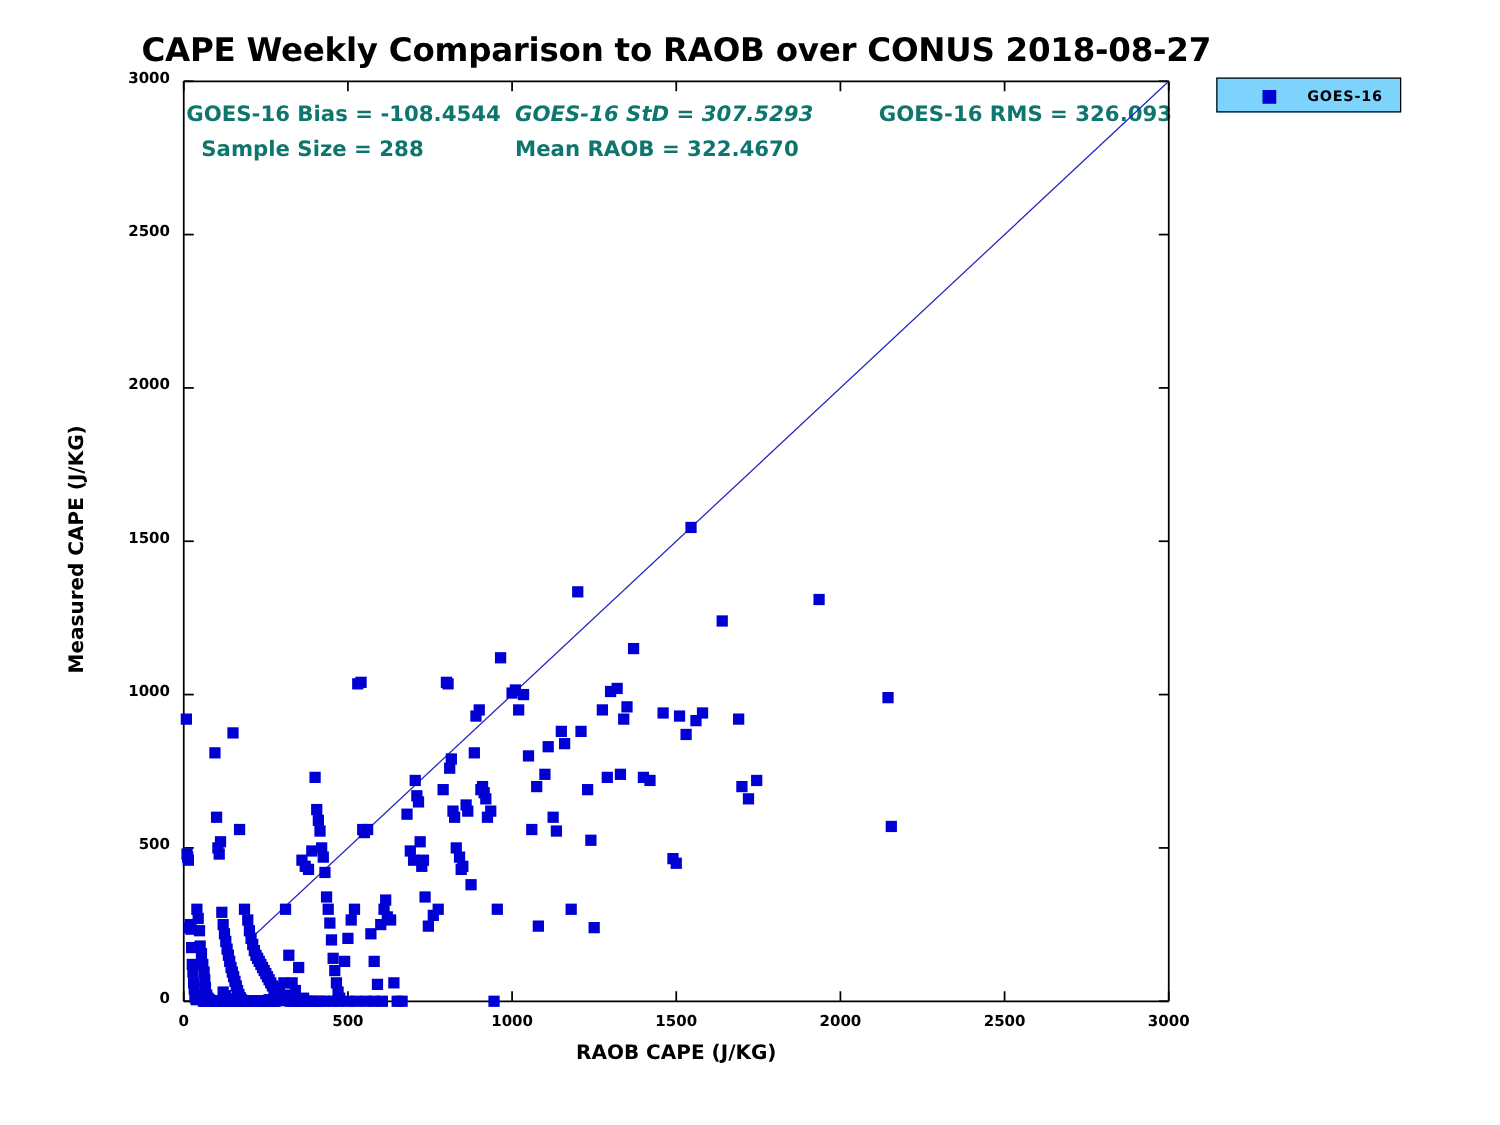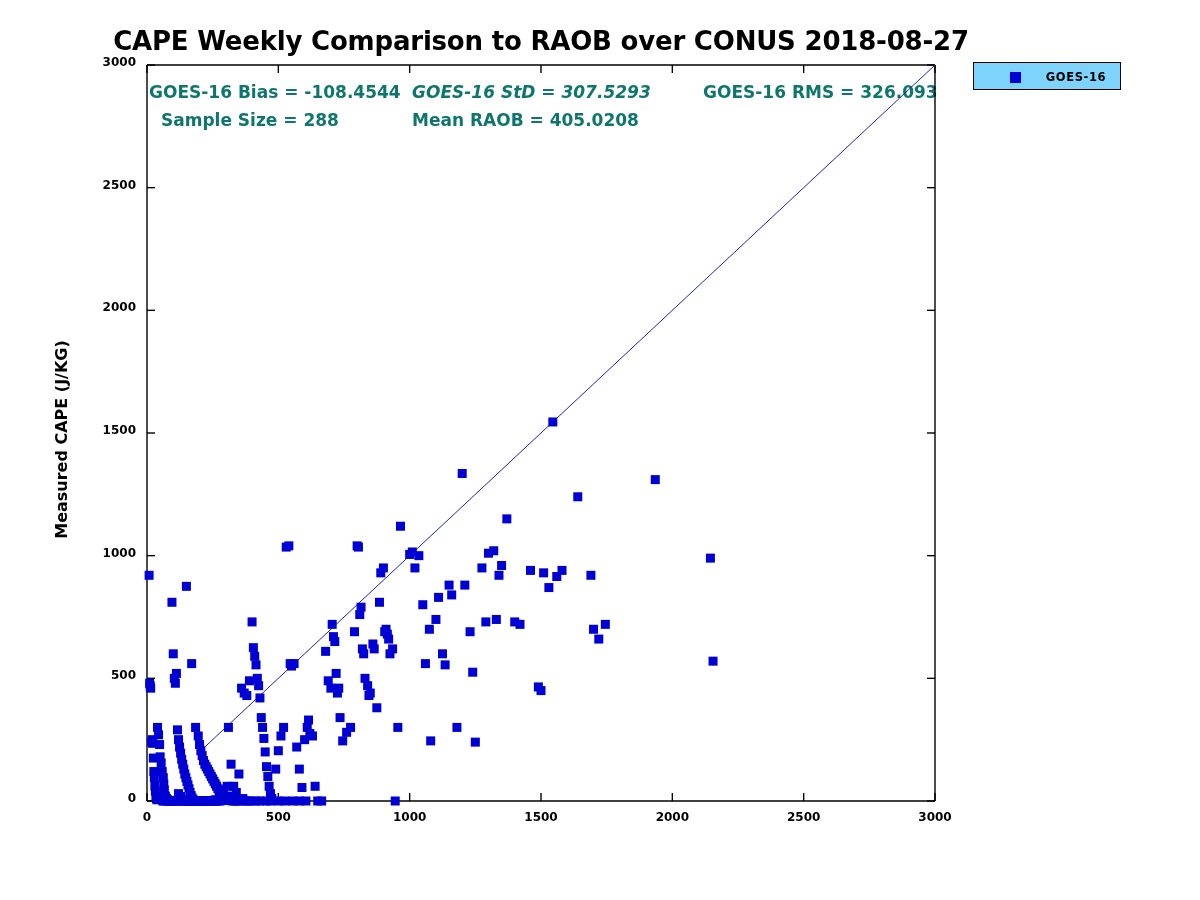--- a/index.html
+++ b/index.html
@@ -115,21 +115,21 @@
 <body>
 
 <div id="figure">
 
   <div class="chart-title">CAPE Weekly Comparison to RAOB over CONUS 2018-08-27</div>
 
   <div class="stat-text" id="stat-bias" style="left:133px; top:82px;">GOES-16 Bias = -108.4544</div>
   <div class="stat-text" id="stat-std" style="left:396px; top:82px;font-style:italic;">GOES-16 StD = 307.5293</div>
   <div class="stat-text" id="stat-rms" style="left:657px; top:82px;margin-left:30px;">GOES-16 RMS = 326.093</div>
   <div class="stat-text" id="stat-n" style="left:133px; top:110px;margin-left:12px;">Sample Size = 288</div>
-  <div class="stat-text" id="stat-mean" style="left:396px; top:110px;">Mean RAOB = 405.0208</div>
+  <div class="stat-text" id="stat-mean" style="left:396px; top:110px;">Mean RAOB = 322.4670</div>
 
   <svg id="plot-svg" width="1200" height="900" style="position:absolute;left:0;top:0;">
     <g id="axes-frame">
         <line x1="131" y1="65" x2="131" y2="801" stroke="#000000" stroke-width="1.4"></line>
         <line x1="131" y1="801" x2="919" y2="801" stroke="#000000" stroke-width="1.4"></line>
         <line x1="919" y1="65" x2="919" y2="801" stroke="#000000" stroke-width="1.4"></line>
         <line x1="131" y1="65" x2="919" y2="65" stroke="#000000" stroke-width="1.4"></line>
       </g>
     <g id="tick-marks">
         <line x1="131" y1="801" x2="131" y2="793" stroke="#000000" stroke-width="1.4"></line>
@@ -441,20 +441,21 @@
         <rect x="570.4066666666668" y="570.7933333333333" width="9" height="9" fill="#0000d4"></rect>
         <rect x="573.0333333333333" y="624.7666666666667" width="9" height="9" fill="#0000d4"></rect>
         <rect x="578.2866666666666" y="634.58" width="9" height="9" fill="#0000d4"></rect>
         <rect x="584.8533333333334" y="619.86" width="9" height="9" fill="#0000d4"></rect>
         <rect x="634.76" y="475.11333333333334" width="9" height="9" fill="#0000d4"></rect>
         <rect x="689.92" y="553.62" width="9" height="9" fill="#0000d4"></rect>
         <rect x="692.5466666666667" y="656.66" width="9" height="9" fill="#0000d4"></rect>
       </g>
   </svg>
 
+  <div class="axis-label" id="xlabel">RAOB CAPE (J/KG)</div>
   <div class="axis-label" id="ylabel">Measured CAPE (J/KG)</div>
 
   <div id="xtick-labels">
       <div class="tick-label x" style="left: 91px; top: 810px;">0</div>
       <div class="tick-label x" style="left: 222.333px; top: 810px;">500</div>
       <div class="tick-label x" style="left: 353.667px; top: 810px;">1000</div>
       <div class="tick-label x" style="left: 485px; top: 810px;">1500</div>
       <div class="tick-label x" style="left: 616.333px; top: 810px;">2000</div>
       <div class="tick-label x" style="left: 747.667px; top: 810px;">2500</div>
       <div class="tick-label x" style="left: 879px; top: 810px;">3000</div>

